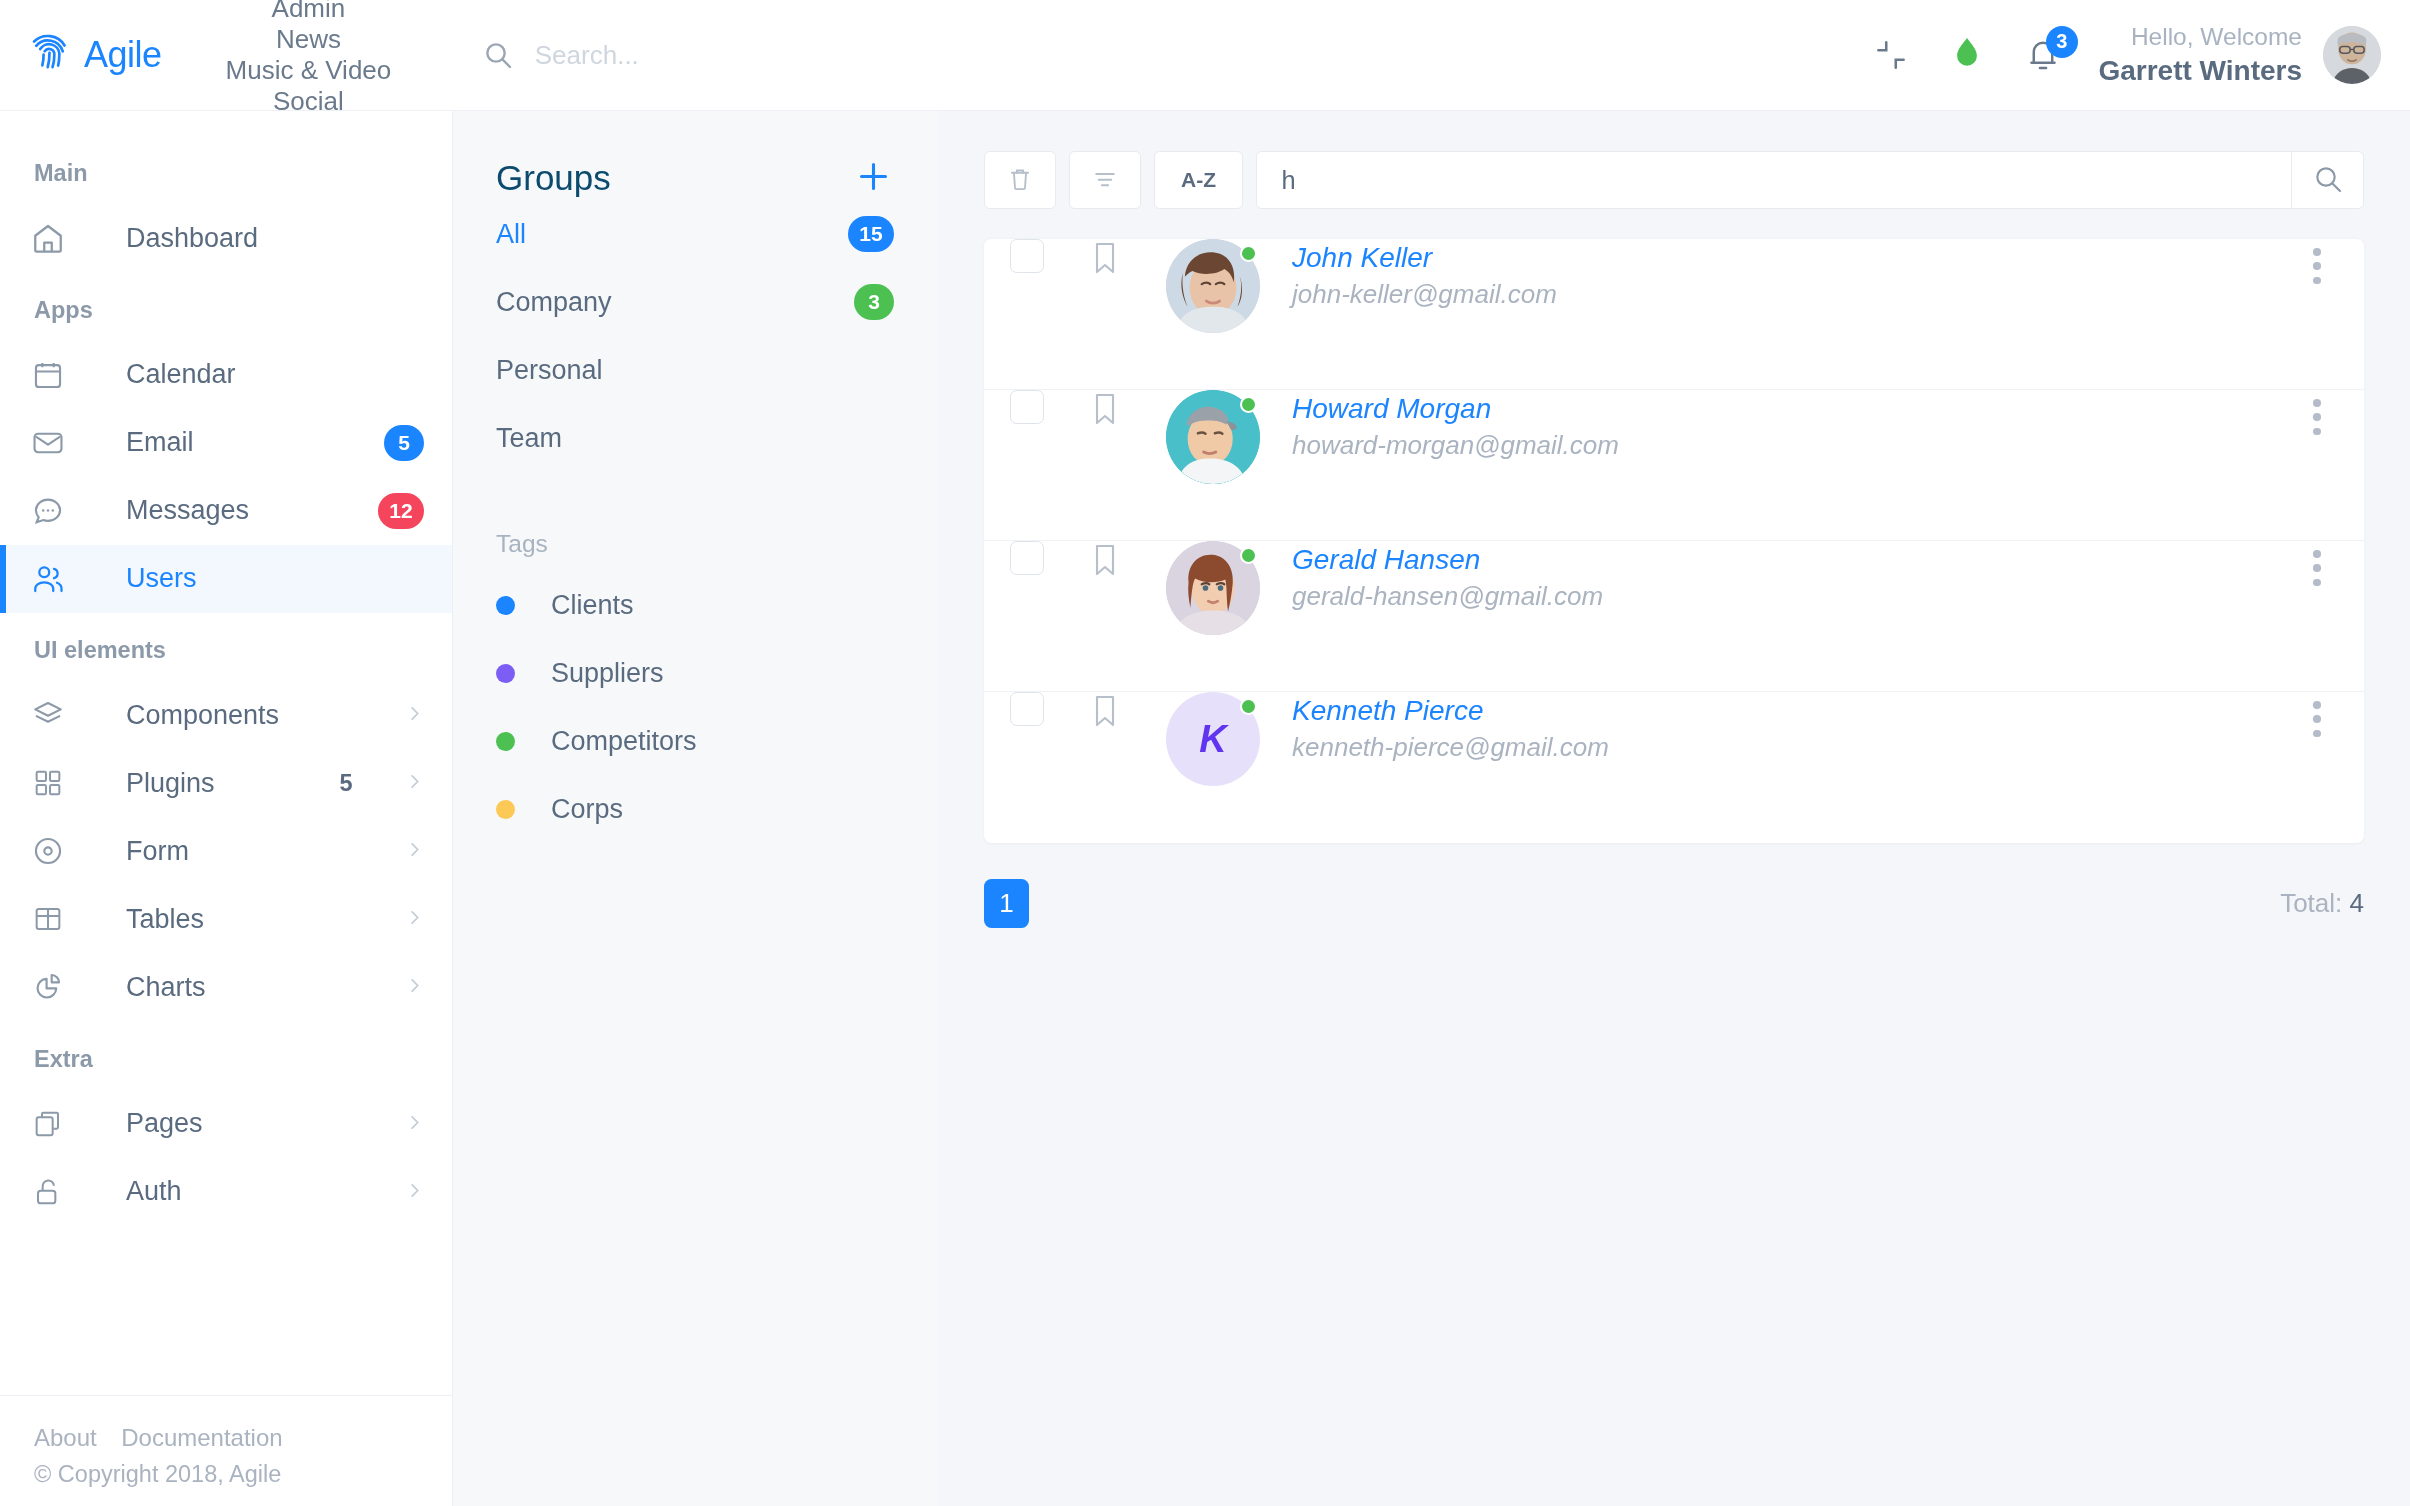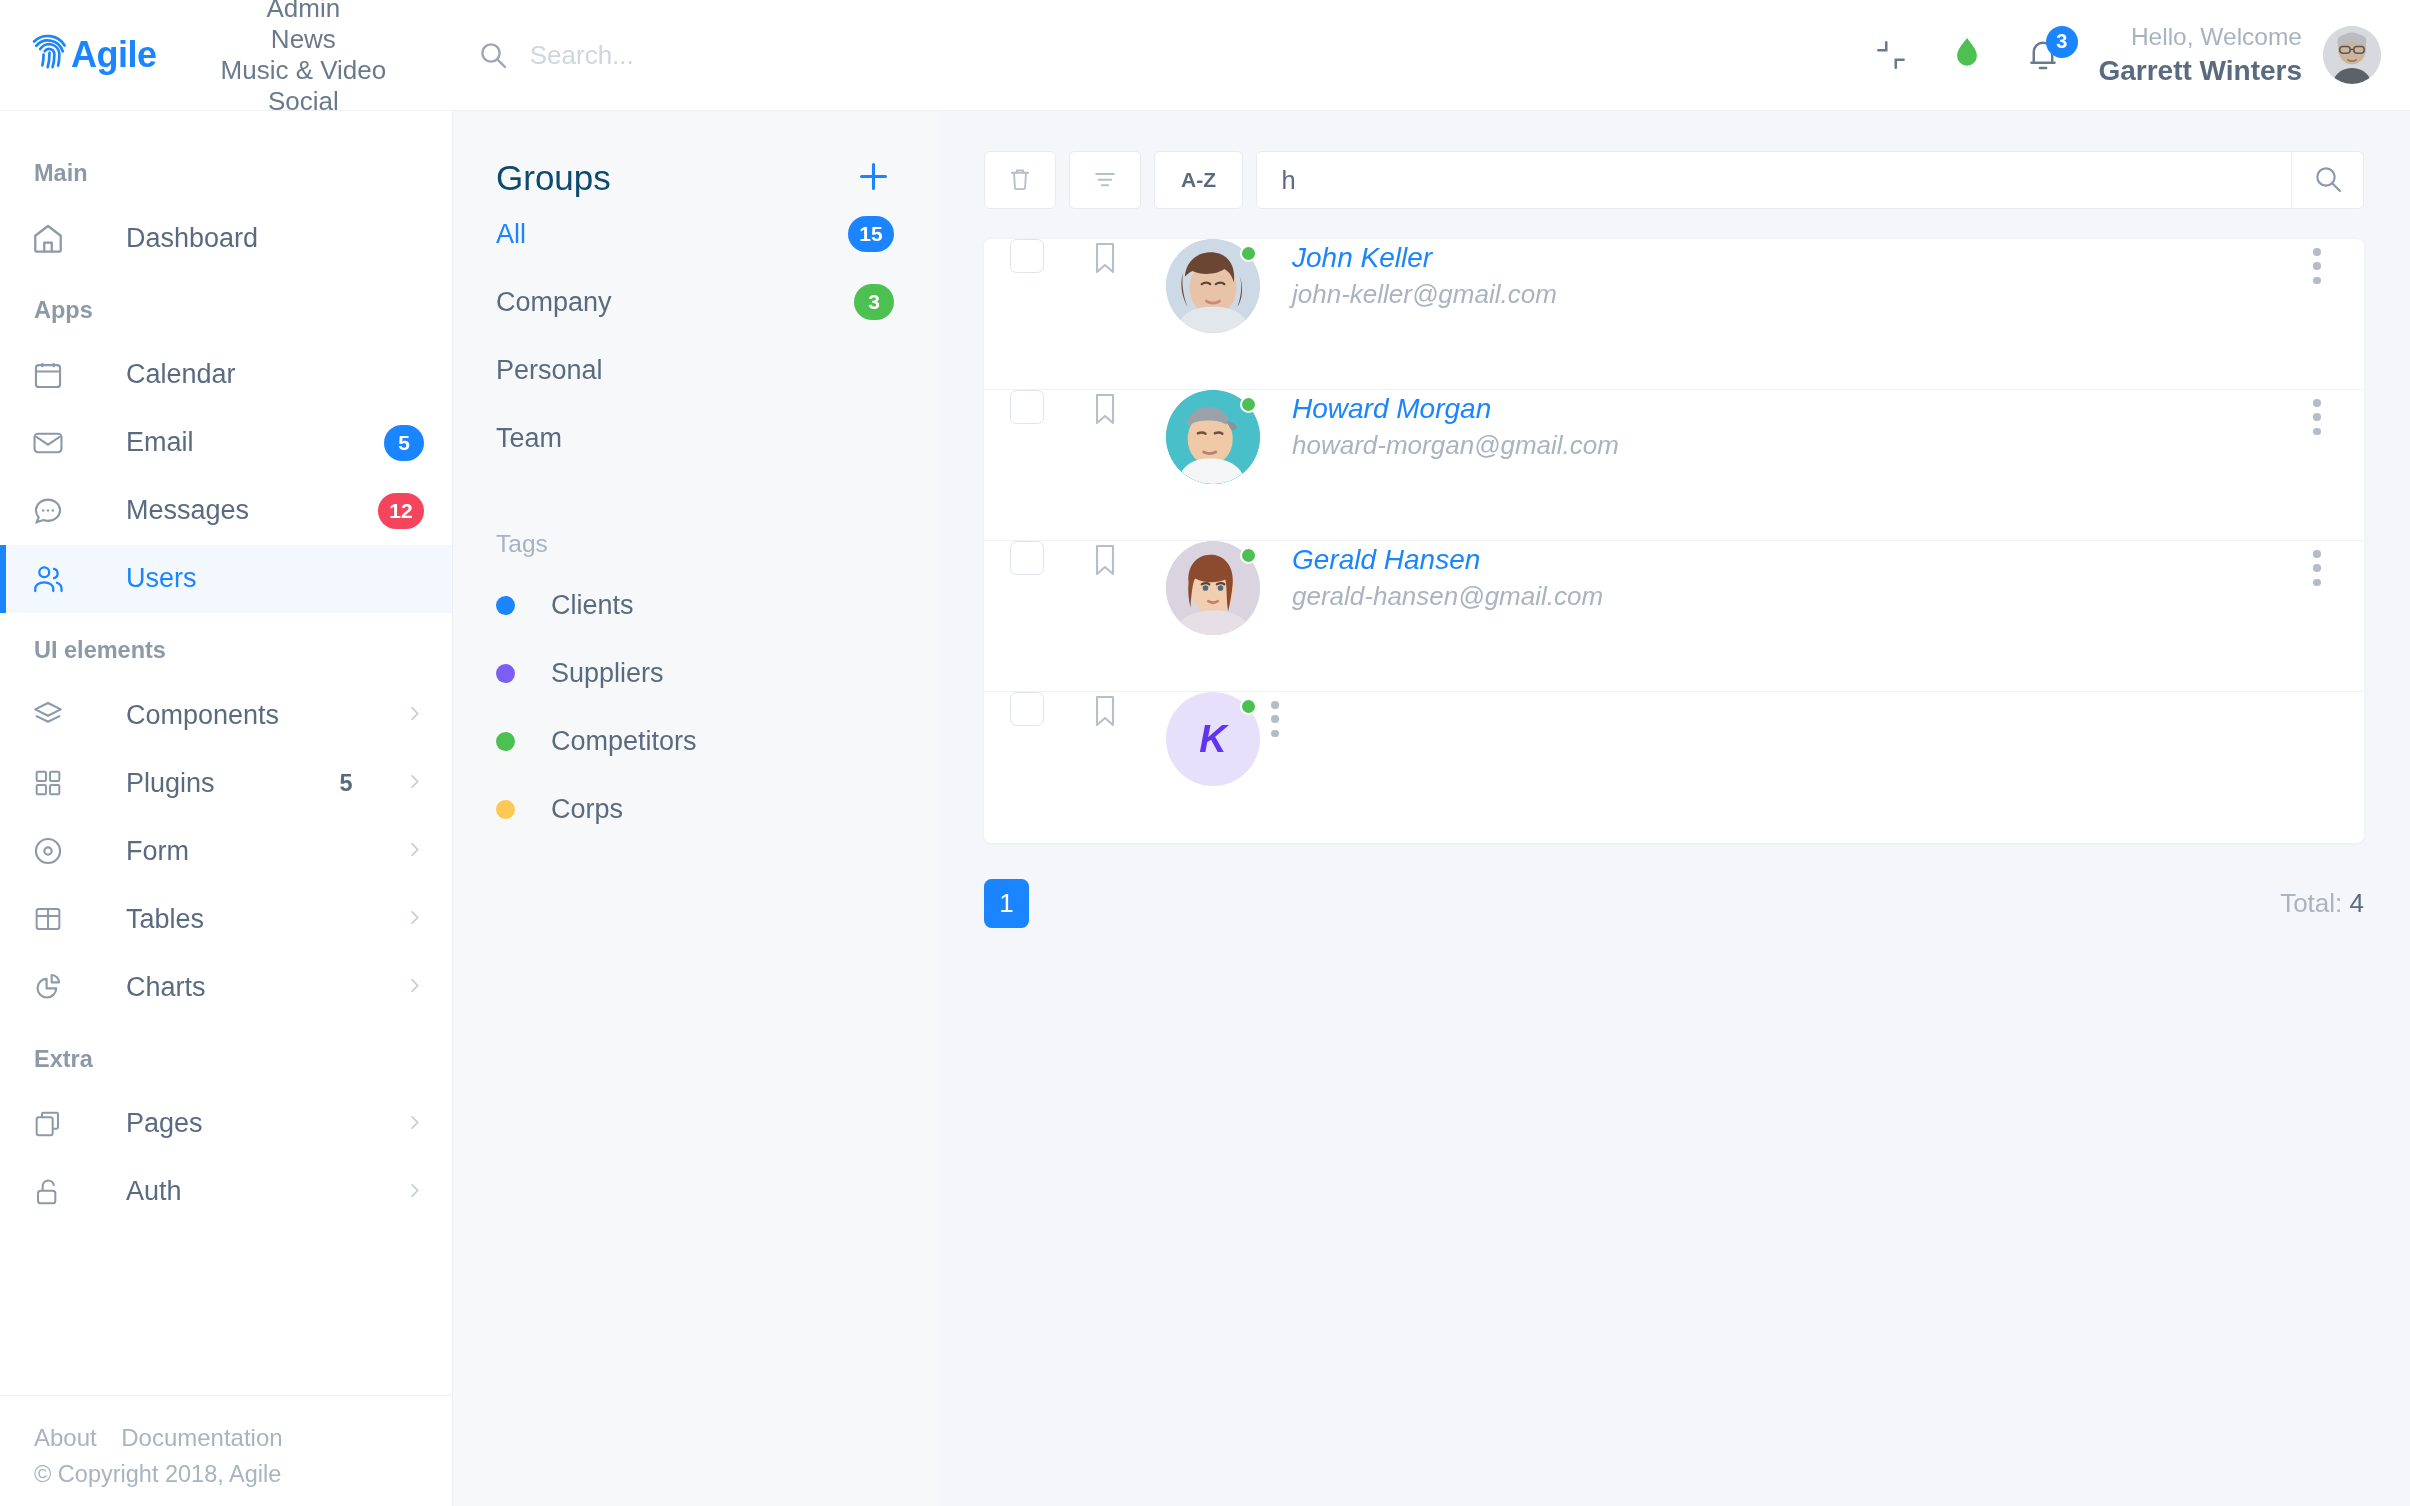--- a/index.html
+++ b/index.html
@@ -16,22 +16,22 @@
     position: absolute; top: 0; left: 0;
     width: 2411px; height: 111px;
     background: #ffffff;
     display: flex; align-items: center;
     border-bottom: 0.9px solid #eef0f4;
     z-index: 20;
   }
   .brand { display: flex; align-items: center; margin-left: 28px; }
   .brand-logo { width: 43px; height: 43px; display: block; }
   .brand-name {
-    font-size: 36px; font-weight: bold; color: #1b84ff;
-    letter-spacing: -0.5px;
+    font-size: 36px; font-weight: normal; color: #1b84ff;
+    margin-left: 13px; letter-spacing: -0.5px;
   }
   .topnav { display: flex; align-items: center; margin-left: 64px; flex-direction: column; }
   .topnav a {
     font-size: 26px; color: #6a7a8c; text-decoration: none;
     margin-right: 66px; white-space: nowrap;
   }
   .hdr-search {
     display: flex; align-items: center; margin-left: 24.5px; flex: 1;
   }
   .hdr-search .mag { width: 32px; height: 32px; display:block; }
@@ -677,20 +677,24 @@
       <span class="cbox"></span>
       <span class="bookmark">
         <svg width="32" height="38" viewBox="0 0 24 28" fill="none" stroke="#b6bfca" stroke-width="1.6" stroke-linejoin="round">
           <path d="M6 3.5h12v21l-6-5.2-6 5.2z"></path>
         </svg>
       </span>
       <span class="av-wrap">
         <span class="avatar" style="background:#e6e0fb;color:#6135f0">K</span>
         <span class="status-dot"></span>
       </span>
+      <span class="rinfo">
+        <a href="#" class="rname">Kenneth Pierce</a>
+        <span class="remail">kenneth-pierce@gmail.com</span>
+      </span>
       <span class="kebab">
           <i></i>
           <i></i>
           <i></i>
         </span>
     </div>
   </div>
 
   <div class="pager">
     <div class="page-btn">1</div>

